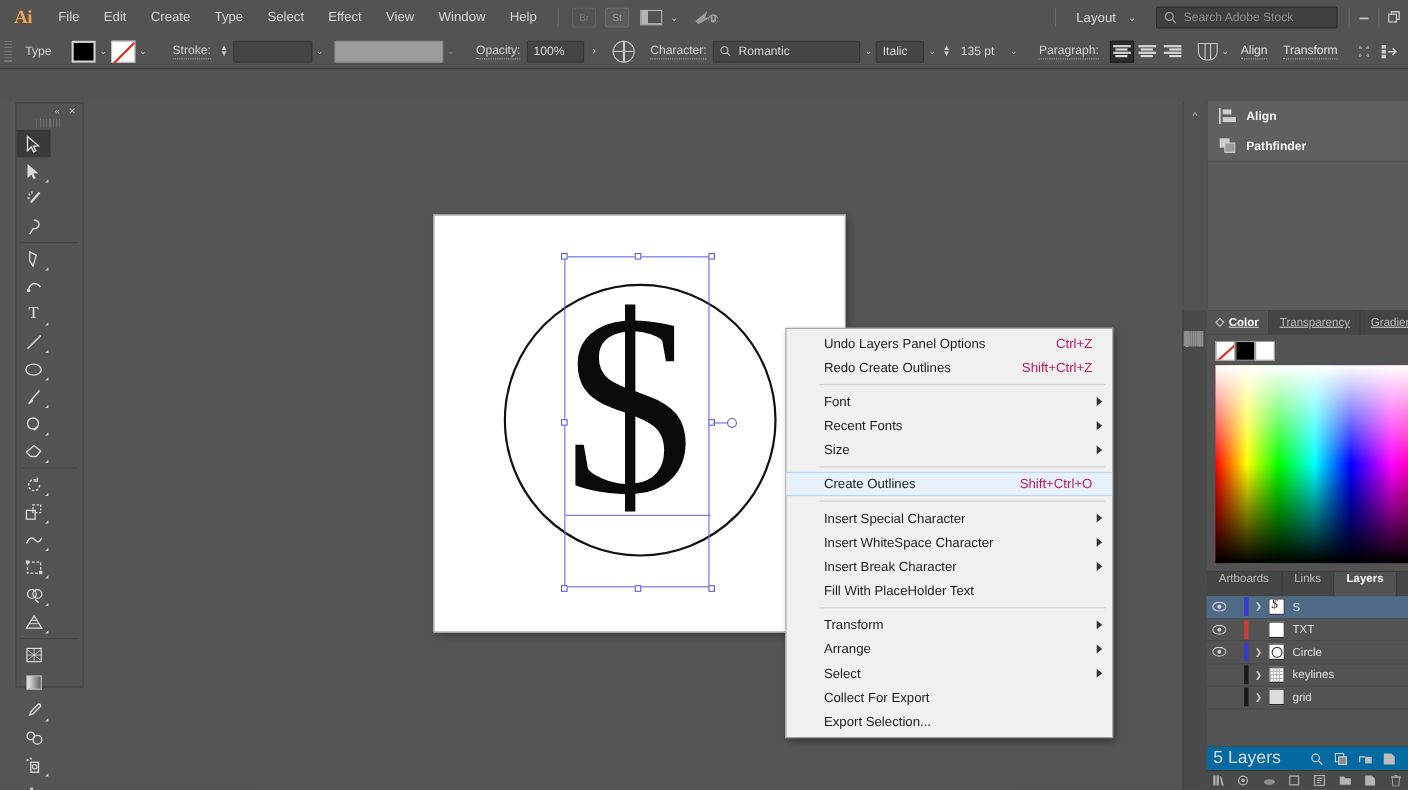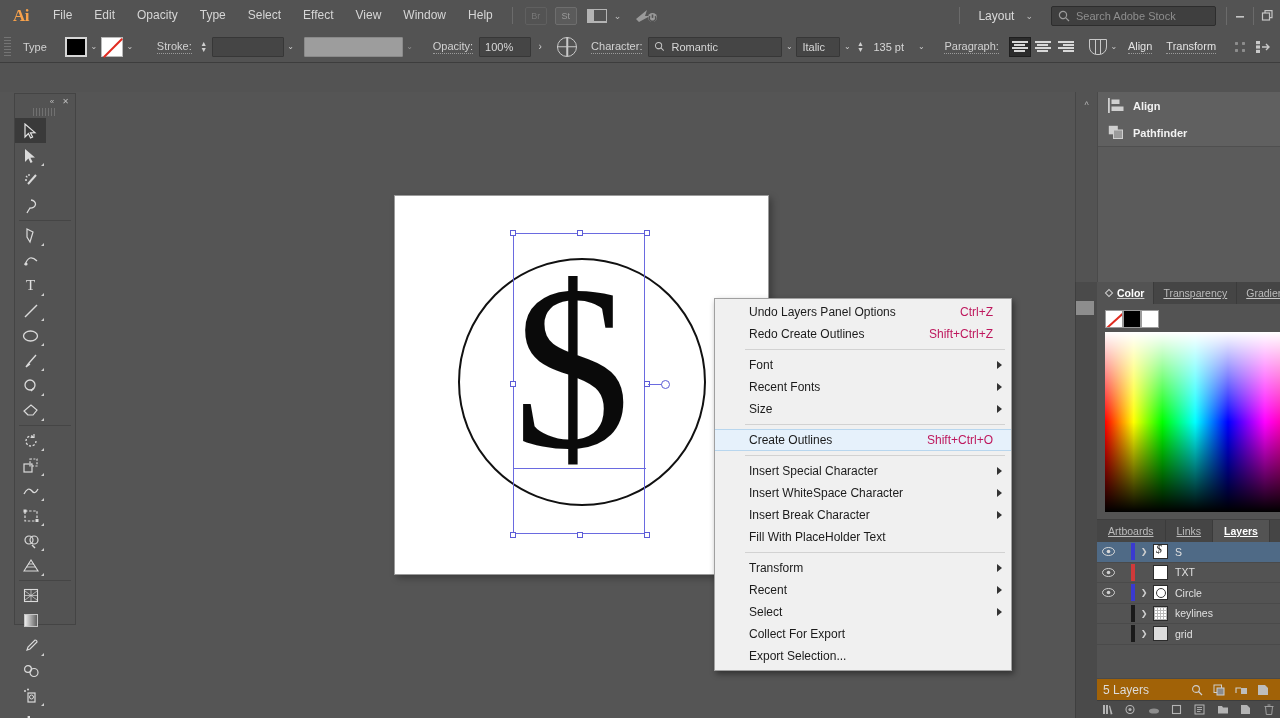--- a/index.html
+++ b/index.html
@@ -337,22 +337,22 @@
         #ff0000 0%, #ffff00 14%, #00ff00 28%, #00ffff 44%,
         #0000ff 60%, #ff00ff 78%, #ff0080 92%, #ff0000 100%);
   }
 
   .panel-layers {
     position:absolute; left:22px; top:427px; width:183px; height:199px;
     background:#535353; border-top:1px solid #3f3f3f; z-index:20;
   }
   .pl-tabs { height:22px; display:flex; background:#454545; }
   .pl-tab {
-    padding:0 11px; display:flex; align-items:center; font-size:10.5px;
-    color:#bcbcbc; border-right:1px solid #3b3b3b;text-decoration:underline;
+    padding:0 11px; display:flex; font-size:10.5px;
+    color:#bcbcbc; border-right:1px solid #3b3b3b;
   }
   .pl-tab.active { background:#535353; color:#ffffff; font-weight:bold; }
   .layer-row {
     height:20.5px; display:flex; align-items:center;
     border-bottom:1px solid #4a4a4a; font-size:10.5px; color:#e0e0e0;
   }
   .layer-row.sel { background:#4f6a86; }
   .lr-eye {
     width:22px; display:flex; align-items:center; justify-content:center;
     color:#cfcfcf; font-size:10px;
@@ -374,22 +374,22 @@
   .lr-thumb .circ {
     position:absolute;left:1.5px;top:1.5px;width:10px;height:10px;
     border:1px solid #3a3a3a;border-radius:50%;
   }
   .lr-thumb .sglyph {
     position:absolute;left:2px;top:-3px;font-size:12px;color:#222;
     font-family:"Liberation Serif",serif;
   }
   .pl-foot {
     position:absolute; left:0; right:0; bottom:18px; height:22px;
-    display:flex; align-items:center; background:#a16207;
-    border-top:1px solid #4a4a4a; padding:0 6px; font-size:12px;
+    display:flex; align-items:center; background:#0369a1;
+    border-top:1px solid #4a4a4a; padding:0 6px; font-size:16px;
     color:#dcdcdc;
   }
   .pl-foot .fi {
     width:22px; display:flex; align-items:center; justify-content:center;
     color:#cfcfcf; font-size:11px;
   }
   .pl-bottom {
     position:absolute; left:0; right:0; bottom:0; height:18px;
     display:flex; align-items:center; background:#4a4a4a;
     border-top:1px solid #3d3d3d;
@@ -402,21 +402,21 @@
 </style>
 </head>
 <body>
 
 <div id="app">
 
   <div class="menubar">
     <div class="ai-logo">Ai</div>
     <div class="menu-item">File</div>
     <div class="menu-item">Edit</div>
-    <div class="menu-item">Opacity</div>
+    <div class="menu-item">Create</div>
     <div class="menu-item">Type</div>
     <div class="menu-item">Select</div>
     <div class="menu-item">Effect</div>
     <div class="menu-item">View</div>
     <div class="menu-item">Window</div>
     <div class="menu-item">Help</div>
     <div class="mb-sep"></div>
     <div class="sq-btn dim">Br</div>
     <div class="sq-btn">St</div>
     <div class="arr-tiles">
@@ -801,21 +801,21 @@
     <div class="ctx-item">
       <span>Fill With PlaceHolder Text</span>
     </div>
     <div class="ctx-sep"></div>
 
     <div class="ctx-item">
       <span>Transform</span>
       <span class="sub"></span>
     </div>
     <div class="ctx-item">
-      <span>Recent</span>
+      <span>Arrange</span>
       <span class="sub"></span>
     </div>
     <div class="ctx-item">
       <span>Select</span>
       <span class="sub"></span>
     </div>
     <div class="ctx-item">
       <span>Collect For Export</span>
     </div>
     <div class="ctx-item">

